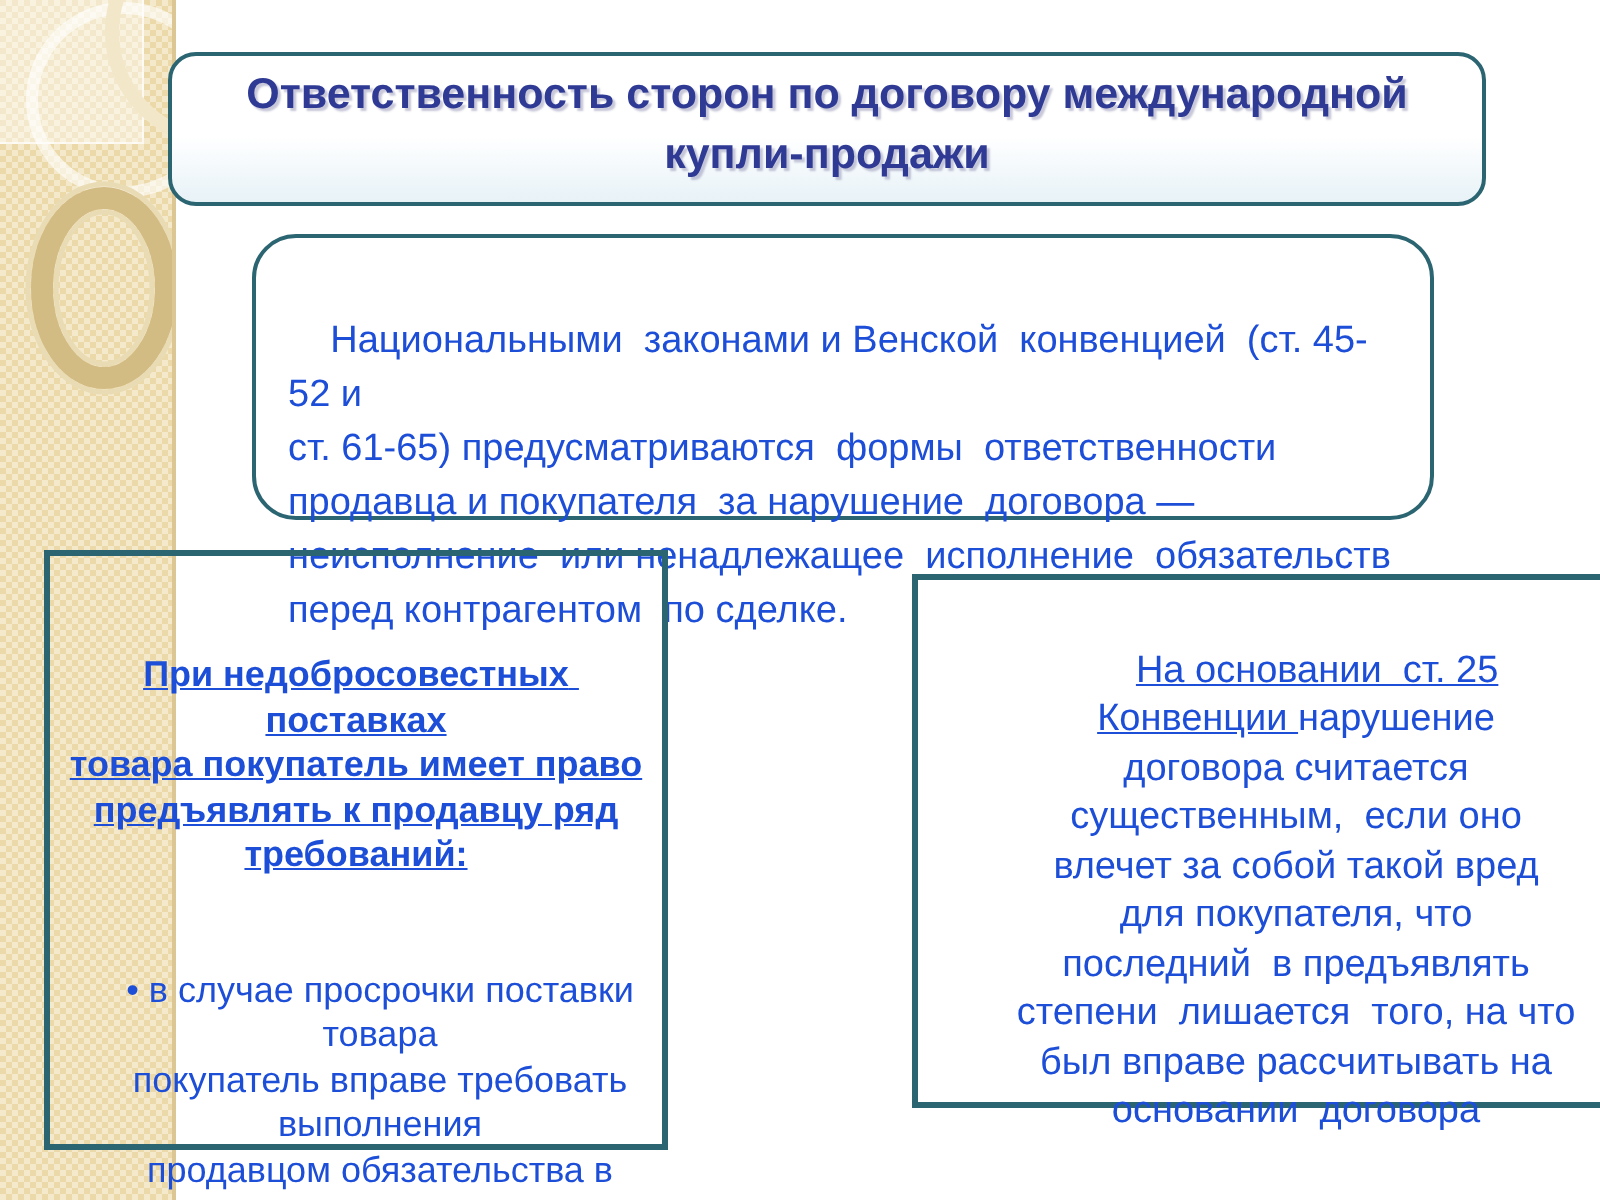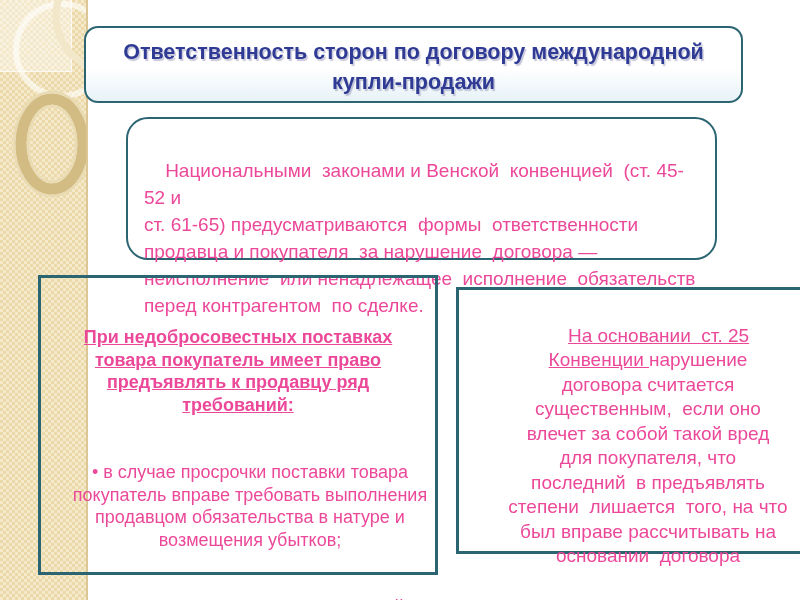--- a/index.html
+++ b/index.html
@@ -25,42 +25,42 @@
   .corner-highlight {
     position:absolute; left:0; top:0; width:72px; height:72px;
     background:rgba(255,255,255,0.40);
     border-right:1px solid rgba(255,255,255,0.7);
     border-bottom:1px solid rgba(255,255,255,0.7);
   }
   .strip svg { position:absolute; left:0; top:0; }
   
   .tbox {
     position:absolute; border:2px solid #2c6572; background:#ffffff;
-    color:#ec4899; white-space:pre-wrap;
+    color:#1d4ed8; white-space:pre-wrap;
   }
   .title-box {
     left:84px; top:26px; width:659px; height:77px;
     border-radius:14px;
     background:linear-gradient(180deg, #ffffff 0%, #ffffff 55%, #e7f2f7 100%);
-    display:flex; align-items:flex-end; justify-content:center;
+    display:flex; align-items:flex-start; justify-content:center;
     text-align:center;
     font-size:21.5px; font-weight:bold; line-height:30px;
     color:#2e3a94;
     text-shadow:1.5px 1.5px 1px rgba(130,130,170,0.45);
     padding:4px 14px;
   }
   .intro-box {
     left:126px; top:117px; width:591px; height:143px;
     border-radius:22px;
     font-size:19px; line-height:27px;
     padding:11px 14px 8px 16px;
     text-align:left;
   }
   .left-box {
-    left:38px; top:275px; width:400px; height:300px;
+    left:22px; top:275px; width:312px; height:300px;
     border-width:3px; background:transparent;
     text-align:center;
     font-size:18px; line-height:22.5px;
     padding:3px 4px;
   }
   .left-box .hdr {
     font-weight:bold; text-decoration:underline;
     white-space:pre-wrap;
   }
   .left-box .bullet { white-space:pre-wrap;margin-left:24px; }

